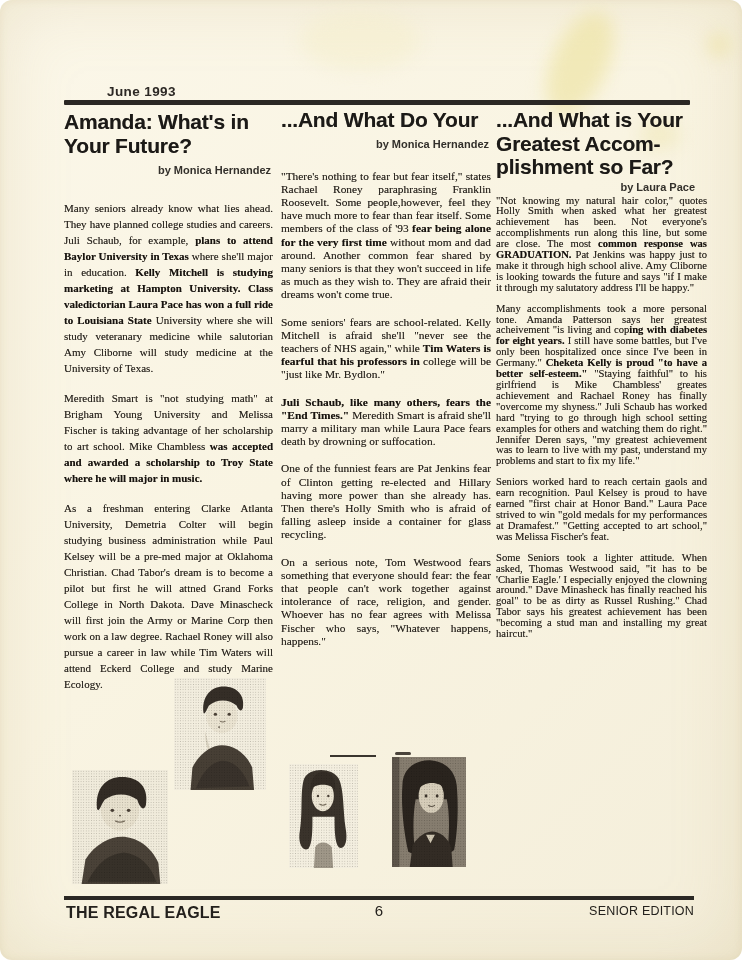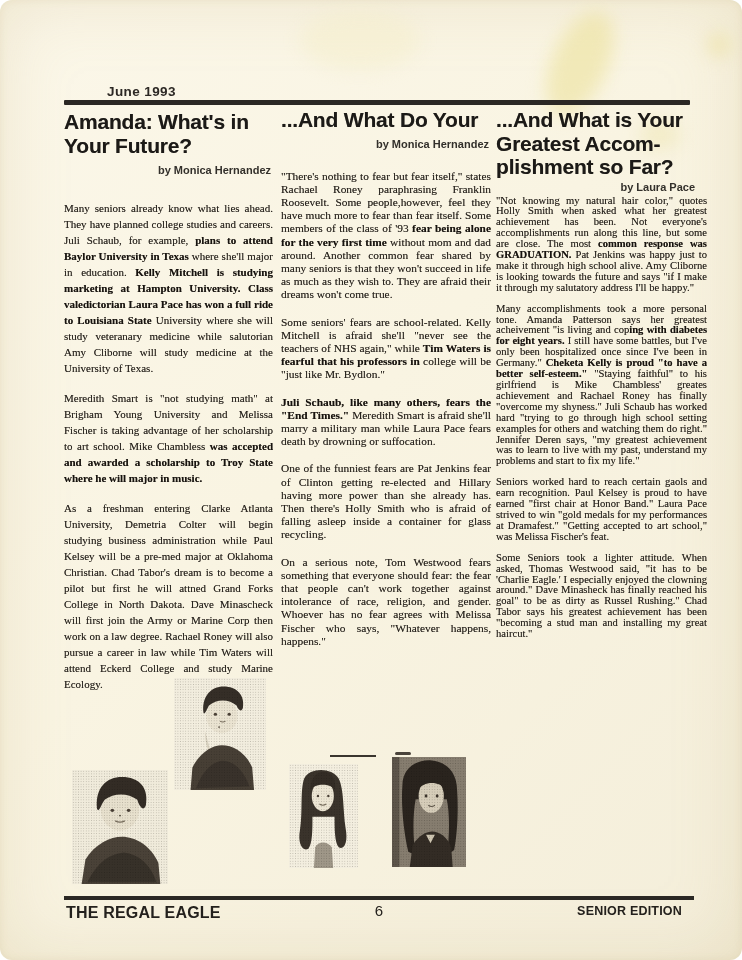--- a/index.html
+++ b/index.html
@@ -66,21 +66,21 @@
   #photoD{left:392px;top:757px;width:74px;height:110px;}
   .photo-rule{position:absolute;left:330px;top:755px;width:46px;height:2px;background:#3a352e;}
   .scan-mark{position:absolute;left:395px;top:752px;width:16px;height:3px;background:#4a443b;border-radius:2px;}
 
   .footer-text{
     position:absolute;top:902px;left:64px;width:630px;
     font-family:"Liberation Sans","DejaVu Sans",sans-serif;color:#24211d;
   }
   .footer-text .fl{position:absolute;left:2px;top:2px;font-weight:700;font-size:16px;letter-spacing:.2px;}
   .footer-text .fc{position:absolute;left:0;right:0;top:0;text-align:center;font-size:15px;}
-  .footer-text .fr{position:absolute;right:12px;top:2px;font-weight:700;font-size:12.5px;letter-spacing:.2px;}
+  .footer-text .fr{position:absolute;right:0;top:2px;font-weight:400;font-size:12.5px;letter-spacing:.2px;}
 </style>
 </head>
 <body>
 
 <div id="page">
 
   <div class="stain stain1"></div>
   <div class="stain stain2"></div>
   <div class="stain stain3"></div>
   <div class="stain stain4"></div>

